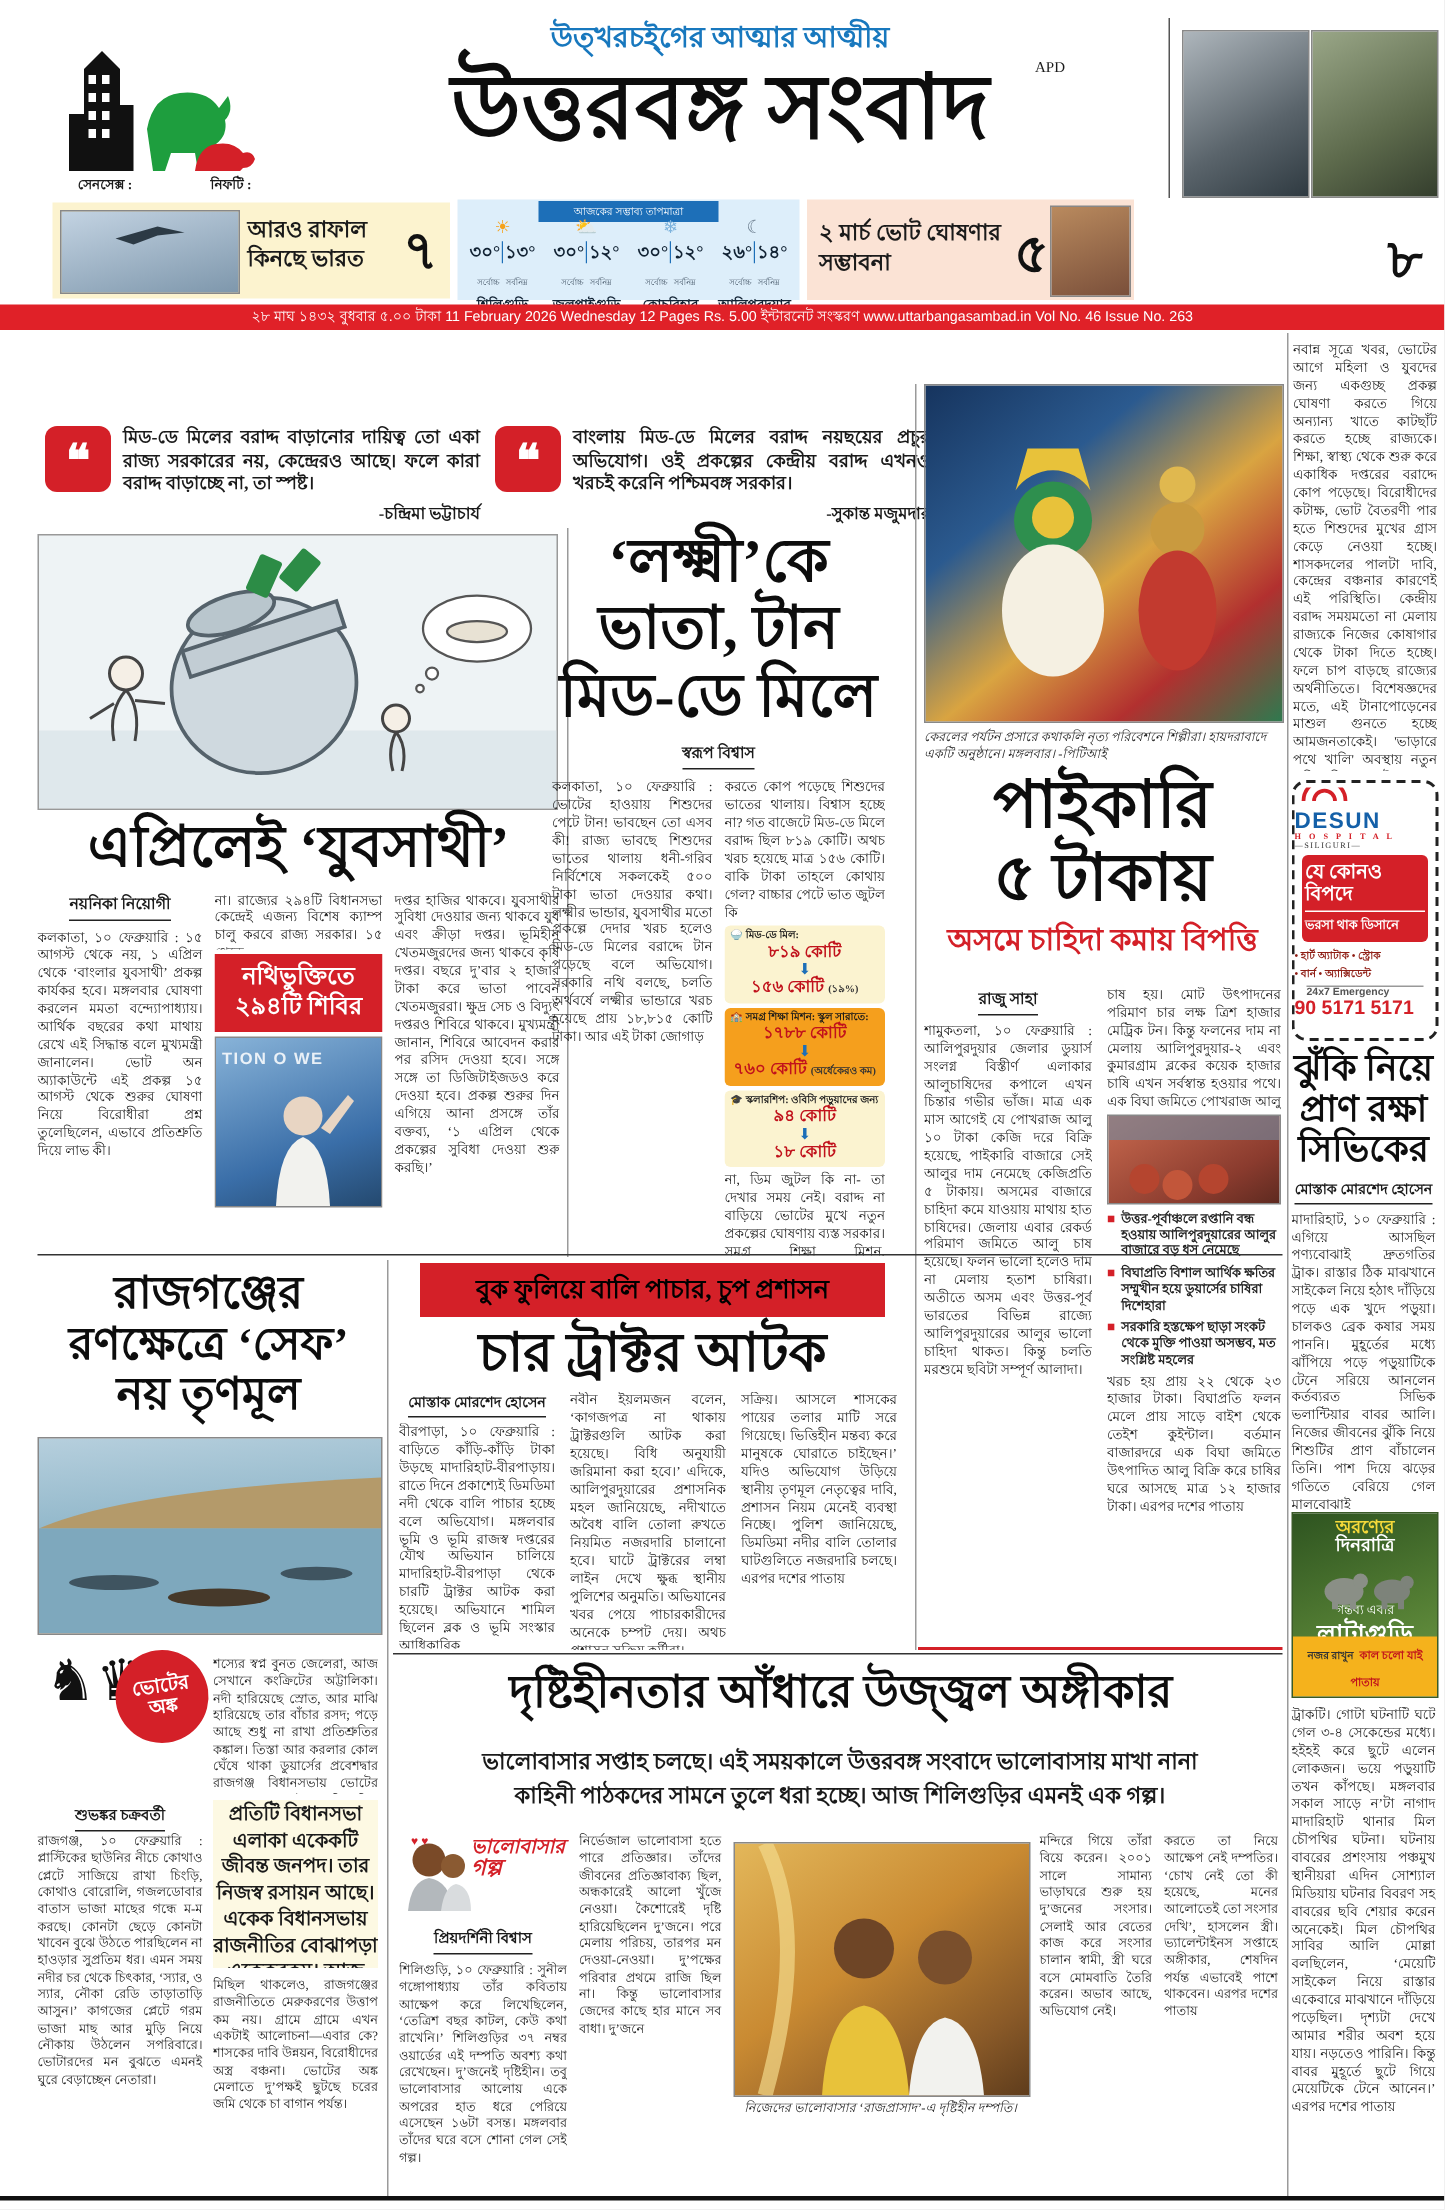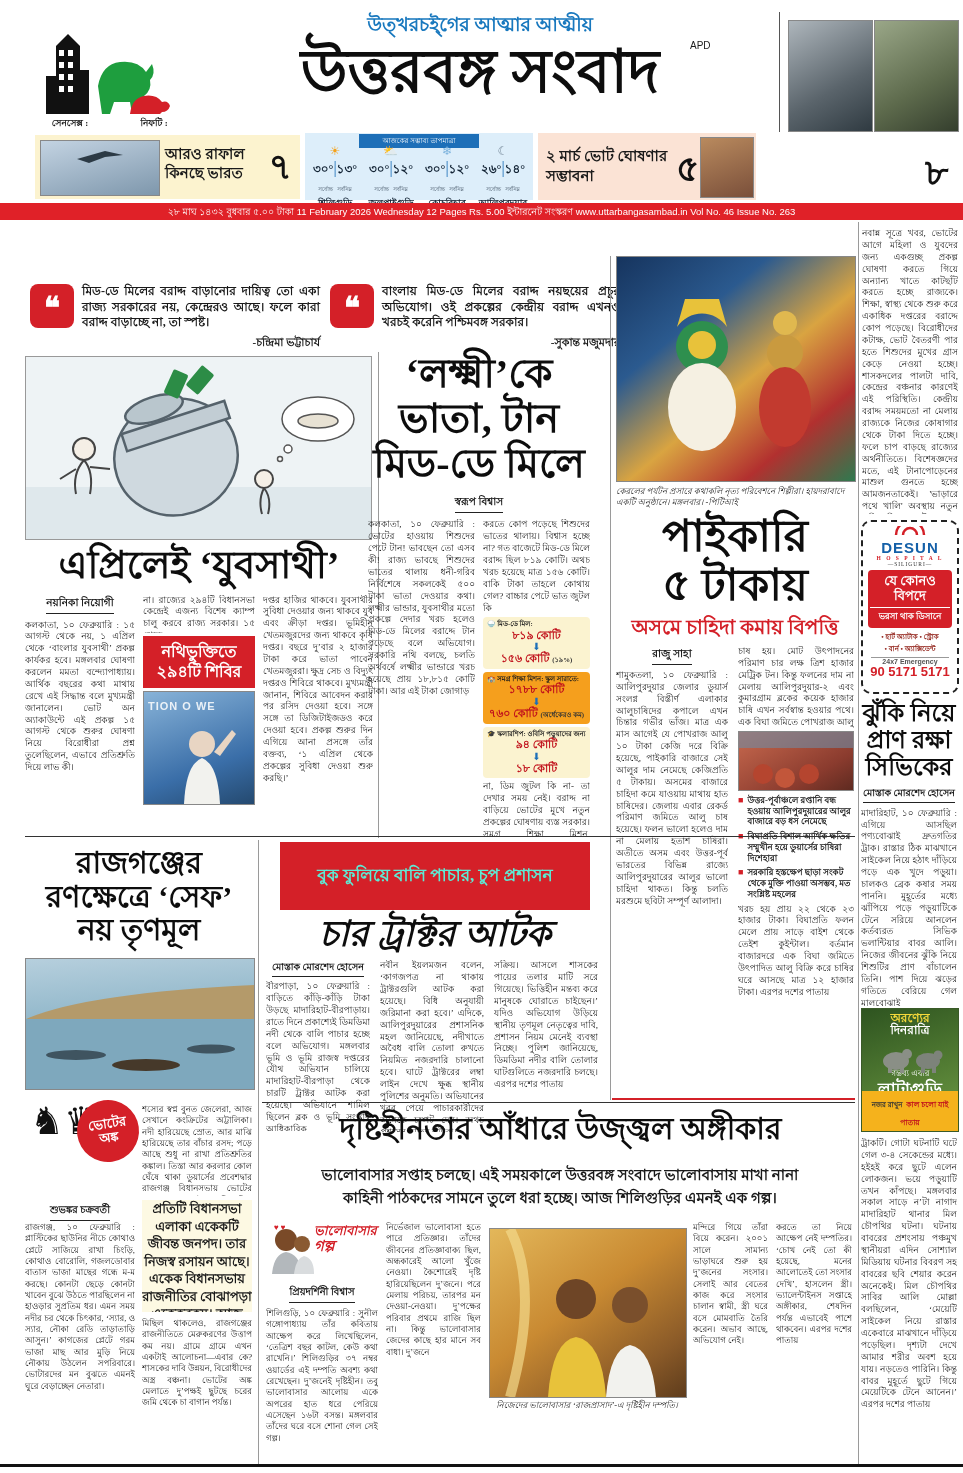--- a/index.html
+++ b/index.html
@@ -69,21 +69,21 @@
     <div style="font-size:8px;color:#1e8c3a;font-weight:700;">(+২০৮.১৭)</div>
   </div>
   <div class="abs" style="left:112px;top:116px;width:84px;text-align:center;">
     <div style="font-size:9px;font-weight:700;text-align:center;">নিফটি :</div>
     <div style="font-size:12px;font-weight:700;">২৫,৯৩৫.১৫</div>
     <div style="font-size:8px;color:#1e8c3a;font-weight:700;">(+৬৭.৮৫)</div>
   </div>
 
   <div class="abs" style="left:200px;top:10px;width:560px;text-align:center;font-size:19px;font-weight:700;color:#1878be;">উত্খরচই্গের আত্মার আত্মীয়</div>
   <div class="abs hl" style="left:190px;top:30px;width:580px;font-size:60px;line-height:1.4;">উত্তরবঙ্গ সংবাদ</div>
-  <div class="abs" style="left:690px;top:40px;font-size:10px;font-family:Liberation Sans, sans-serif;">APD</div>
+  <div class="abs" style="left:690px;top:40px;font-size:10px;font-family:Liberation Serif, serif;">APD</div>
 
   <div class="abs rule" style="left:779px;top:12px;width:1px;height:120px;background:#555;"></div>
   <div class="abs photo" style="left:788px;top:20px;width:83px;height:110px;background:linear-gradient(150deg,#aeb6bc,#5a646b 60%,#2f3a41);"></div>
   <div class="abs photo" style="left:874px;top:20px;width:83px;height:110px;background:linear-gradient(150deg,#9aa788,#5d6a4c 60%,#343e2d);"></div>
 
   <div class="abs" style="left:35px;top:135px;width:265px;height:64px;background:#fcf3cf;">
     <div class="abs photo" style="left:5px;top:5px;width:118px;height:54px;background:linear-gradient(165deg,#c3d3e2,#7e97ac);">
       <svg width="50" height="26" viewBox="0 0 50 26">
           <polygon points="2,18 30,10 48,14 30,16 14,22" fill="#2c3a45"></polygon>
         </svg>
@@ -228,21 +228,21 @@
         <ellipse cx="168" cy="150" rx="26" ry="40" fill="#c23a2f"></ellipse>
       <circle cx="168" cy="66" r="12" fill="#e0b84f"></circle>
     </svg>
   </div>
   <div class="abs cap" style="left:616px;top:486px;width:238px;">কেরলের পর্যটন প্রসারে কথাকলি নৃত্য পরিবেশনে শিল্পীরা। হায়দরাবাদে একটি অনুষ্ঠানে। মঙ্গলবার। -পিটিআই</div>
 
   <div class="abs" style="left:616px;top:512px;width:238px;">
     <div class="hl" style="font-size:44px;">পাইকারি</div>
     <div class="hl" style="font-size:44px;">৫ টাকায়</div>
     <div class="hl" style="font-size:20px;color:#d42028;margin-top:5px;">অসমে চাহিদা কমায় বিপত্তি</div>
-    <div style="position:relative;margin-top:8px;height:352px;">
+    <div style="position:relative;margin-top:20px;height:352px;">
       <div class="abs" style="left:0;top:0;width:112px;">
         <div class="byline"><span>রাজু সাহা</span></div>
         <div class="body" style="margin-top:5px;height:325px;">শামুকতলা, ১০ ফেব্রুয়ারি : আলিপুরদুয়ার জেলার ডুয়ার্স সংলগ্ন বিস্তীর্ণ এলাকার আলুচাষিদের কপালে এখন চিন্তার গভীর ভাঁজ। মাত্র এক মাস আগেই যে পোখরাজ আলু ১০ টাকা কেজি দরে বিক্রি হয়েছে, পাইকারি বাজারে সেই আলুর দাম নেমেছে কেজিপ্রতি ৫ টাকায়। অসমের বাজারে চাহিদা কমে যাওয়ায় মাথায় হাত চাষিদের। জেলায় এবার রেকর্ড পরিমাণ জমিতে আলু চাষ হয়েছে। ফলন ভালো হলেও দাম না মেলায় হতাশ চাষিরা। অতীতে অসম এবং উত্তর-পূর্ব ভারতের বিভিন্ন রাজ্যে আলিপুরদুয়ারের আলুর ভালো চাহিদা থাকত। কিন্তু চলতি মরশুমে ছবিটা সম্পূর্ণ আলাদা।</div>
       </div>
       <div class="abs" style="left:122px;top:0;width:116px;height:352px;overflow:hidden;">
         <div class="body" style="height:82px;">চাষ হয়। মোট উৎপাদনের পরিমাণ চার লক্ষ ত্রিশ হাজার মেট্রিক টন। কিন্তু ফলনের দাম না মেলায় আলিপুরদুয়ার-২ এবং কুমারগ্রাম ব্লকের কয়েক হাজার চাষি এখন সর্বস্বান্ত হওয়ার পথে। এক বিঘা জমিতে পোখরাজ আলু চাষ করতে</div>
         <div class="photo" style="width:114px;height:58px;margin:3px 0;background:linear-gradient(150deg,#c96a4f,#8a3b2e 70%,#5e2a20);">
           <svg width="114" height="58" viewBox="0 0 114 58">
               <circle cx="24" cy="42" r="10" fill="#b5452f"></circle>
               <circle cx="46" cy="46" r="10" fill="#c2563a"></circle>
@@ -288,21 +288,21 @@
               <path d="M40 112 q2 -40 18 -46 q16 6 18 46 z" fill="#f2f2ee"></path>
               <path d="M70 60 l18 -22 l4 4 l-16 22 z" fill="#e8d5c3"></path>
             </svg>
           </div>
         </div>
       </div>
       <div class="abs body" style="left:238px;top:0;width:110px;height:232px;">দপ্তর হাজির থাকবে। যুবসাথীর সুবিধা দেওয়ার জন্য থাকবে যুব এবং ক্রীড়া দপ্তর। ভূমিহীন খেতমজুরদের জন্য থাকবে কৃষি দপ্তর। বছরে দু’বার ২ হাজার টাকা করে ভাতা পাবেন খেতমজুররা। ক্ষুদ্র সেচ ও বিদ্যুৎ দপ্তরও শিবিরে থাকবে। মুখ্যমন্ত্রী জানান, শিবিরে আবেদন করার পর রসিদ দেওয়া হবে। সঙ্গে সঙ্গে তা ডিজিটাইজডও করে দেওয়া হবে। প্রকল্প শুরুর দিন এগিয়ে আনা প্রসঙ্গে তাঁর বক্তব্য, ‘১ এপ্রিল থেকে প্রকল্পের সুবিধা দেওয়া শুরু করছি।’</div>
     </div>
   </div>
 
-  <div class="abs" style="left:861px;top:520px;width:94px;height:170px;border:2.5px dashed #222;border-radius:10px;background:#fff;text-align:center;overflow:hidden;">
+  <div class="abs" style="left:861px;top:520px;width:94px;height:170px;border:2.5px dashed #222;border-radius:10px;background:#fff;overflow:hidden;">
     <svg width="40" height="10" viewBox="0 0 40 10" style="margin-top:3px;">
         <path d="M6 9 a14 14 0 0 1 28 0" fill="none" stroke="#d42028" stroke-width="2.5"></path>
         <path d="M13 9 a7 7 0 0 1 14 0" fill="none" stroke="#d42028" stroke-width="2.5"></path>
       </svg>
     <div style="font-size:15px;font-weight:700;color:#1460a8;font-family:'Liberation Sans',sans-serif;letter-spacing:1px;line-height:1;">DESUN</div>
     <div style="font-size:5.5px;letter-spacing:2px;color:#d42028;font-weight:700;">H O S P I T A L</div>
     <div style="font-size:5.5px;letter-spacing:1px;color:#333;">—SILIGURI—</div>
     <div style="background:#d42028;color:#fff;margin:3px 5px 0;padding:4px 2px;border-radius:4px;">
       <div style="font-size:13px;font-weight:700;line-height:1.15;">যে কোনও</div>
       <div style="font-size:13px;font-weight:700;line-height:1.15;">বিপদে</div>
@@ -357,22 +357,22 @@
     <svg width="228" height="130" viewBox="0 0 228 130">
       <path d="M0 60 q60 -26 228 -34 l0 34 z" fill="#b49a6a"></path>
       <rect x="0" y="60" width="228" height="70" fill="#7ea8bd"></rect>
       <ellipse cx="50" cy="96" rx="30" ry="5" fill="#3f5460"></ellipse>
         <ellipse cx="120" cy="106" rx="34" ry="6" fill="#46392a"></ellipse>
       <ellipse cx="185" cy="90" rx="24" ry="4.5" fill="#3f5460"></ellipse>
     </svg>
   </div>
 
   <div class="abs" style="left:266px;top:842px;width:338px;">
-    <div style="background:#d42028;color:#5eead4;font-size:17px;font-weight:700;text-align:center;padding:20px 0;width:310px;margin:0 auto;">বুক ফুলিয়ে বালি পাচার, চুপ প্রশাসন</div>
-    <div class="hl" style="font-size:36px;margin-top:4px;font-style:italic;">চার ট্রাক্টর আটক</div>
+    <div style="background:#d42028;color:#000000;font-size:17px;font-weight:700;text-align:center;padding:4px 0;width:310px;margin:0 auto;">বুক ফুলিয়ে বালি পাচার, চুপ প্রশাসন</div>
+    <div class="hl" style="font-size:36px;margin-top:4px;">চার ট্রাক্টর আটক</div>
     <div style="position:relative;margin-top:6px;height:172px;">
       <div class="abs" style="left:0;top:0;width:104px;">
         <div class="byline" style="font-size:9.5px;"><span>মোস্তাক মোরশেদ হোসেন</span></div>
         <div class="body" style="margin-top:4px;height:150px;">বীরপাড়া, ১০ ফেব্রুয়ারি : বাড়িতে কাঁড়ি-কাঁড়ি টাকা উড়ছে মাদারিহাট-বীরপাড়ায়। রাতে দিনে প্রকাশ্যেই ডিমডিমা নদী থেকে বালি পাচার হচ্ছে বলে অভিযোগ। মঙ্গলবার ভূমি ও ভূমি রাজস্ব দপ্তরের যৌথ অভিযান চালিয়ে মাদারিহাট-বীরপাড়া থেকে চারটি ট্রাক্টর আটক করা হয়েছে। অভিযানে শামিল ছিলেন ব্লক ও ভূমি সংস্কার আধিকারিক</div>
       </div>
       <div class="abs body" style="left:114px;top:0;width:104px;height:172px;">নবীন ইয়লমজন বলেন, ‘কাগজপত্র না থাকায় ট্রাক্টরগুলি আটক করা হয়েছে। বিধি অনুযায়ী জরিমানা করা হবে।’ এদিকে, আলিপুরদুয়ারের প্রশাসনিক মহল জানিয়েছে, নদীখাতে অবৈধ বালি তোলা রুখতে নিয়মিত নজরদারি চালানো হবে। ঘাটে ট্রাক্টরের লম্বা লাইন দেখে ক্ষুব্ধ স্থানীয় পুলিশের অনুমতি। অভিযানের খবর পেয়ে পাচারকারীদের অনেকে চম্পট দেয়। অথচ প্রশাসন সক্রিয় কর্মীরা।</div>
       <div class="abs body" style="left:228px;top:0;width:104px;height:172px;">সক্রিয়। আসলে শাসকের পায়ের তলার মাটি সরে গিয়েছে। ভিত্তিহীন মন্তব্য করে মানুষকে ঘোরাতে চাইছেন।’ যদিও অভিযোগ উড়িয়ে স্থানীয় তৃণমূল নেতৃত্বের দাবি, প্রশাসন নিয়ম মেনেই ব্যবস্থা নিচ্ছে। পুলিশ জানিয়েছে, ডিমডিমা নদীর বালি তোলার ঘাটগুলিতে নজরদারি চলছে। এরপর দশের পাতায়</div>
     </div>
   </div>
 

